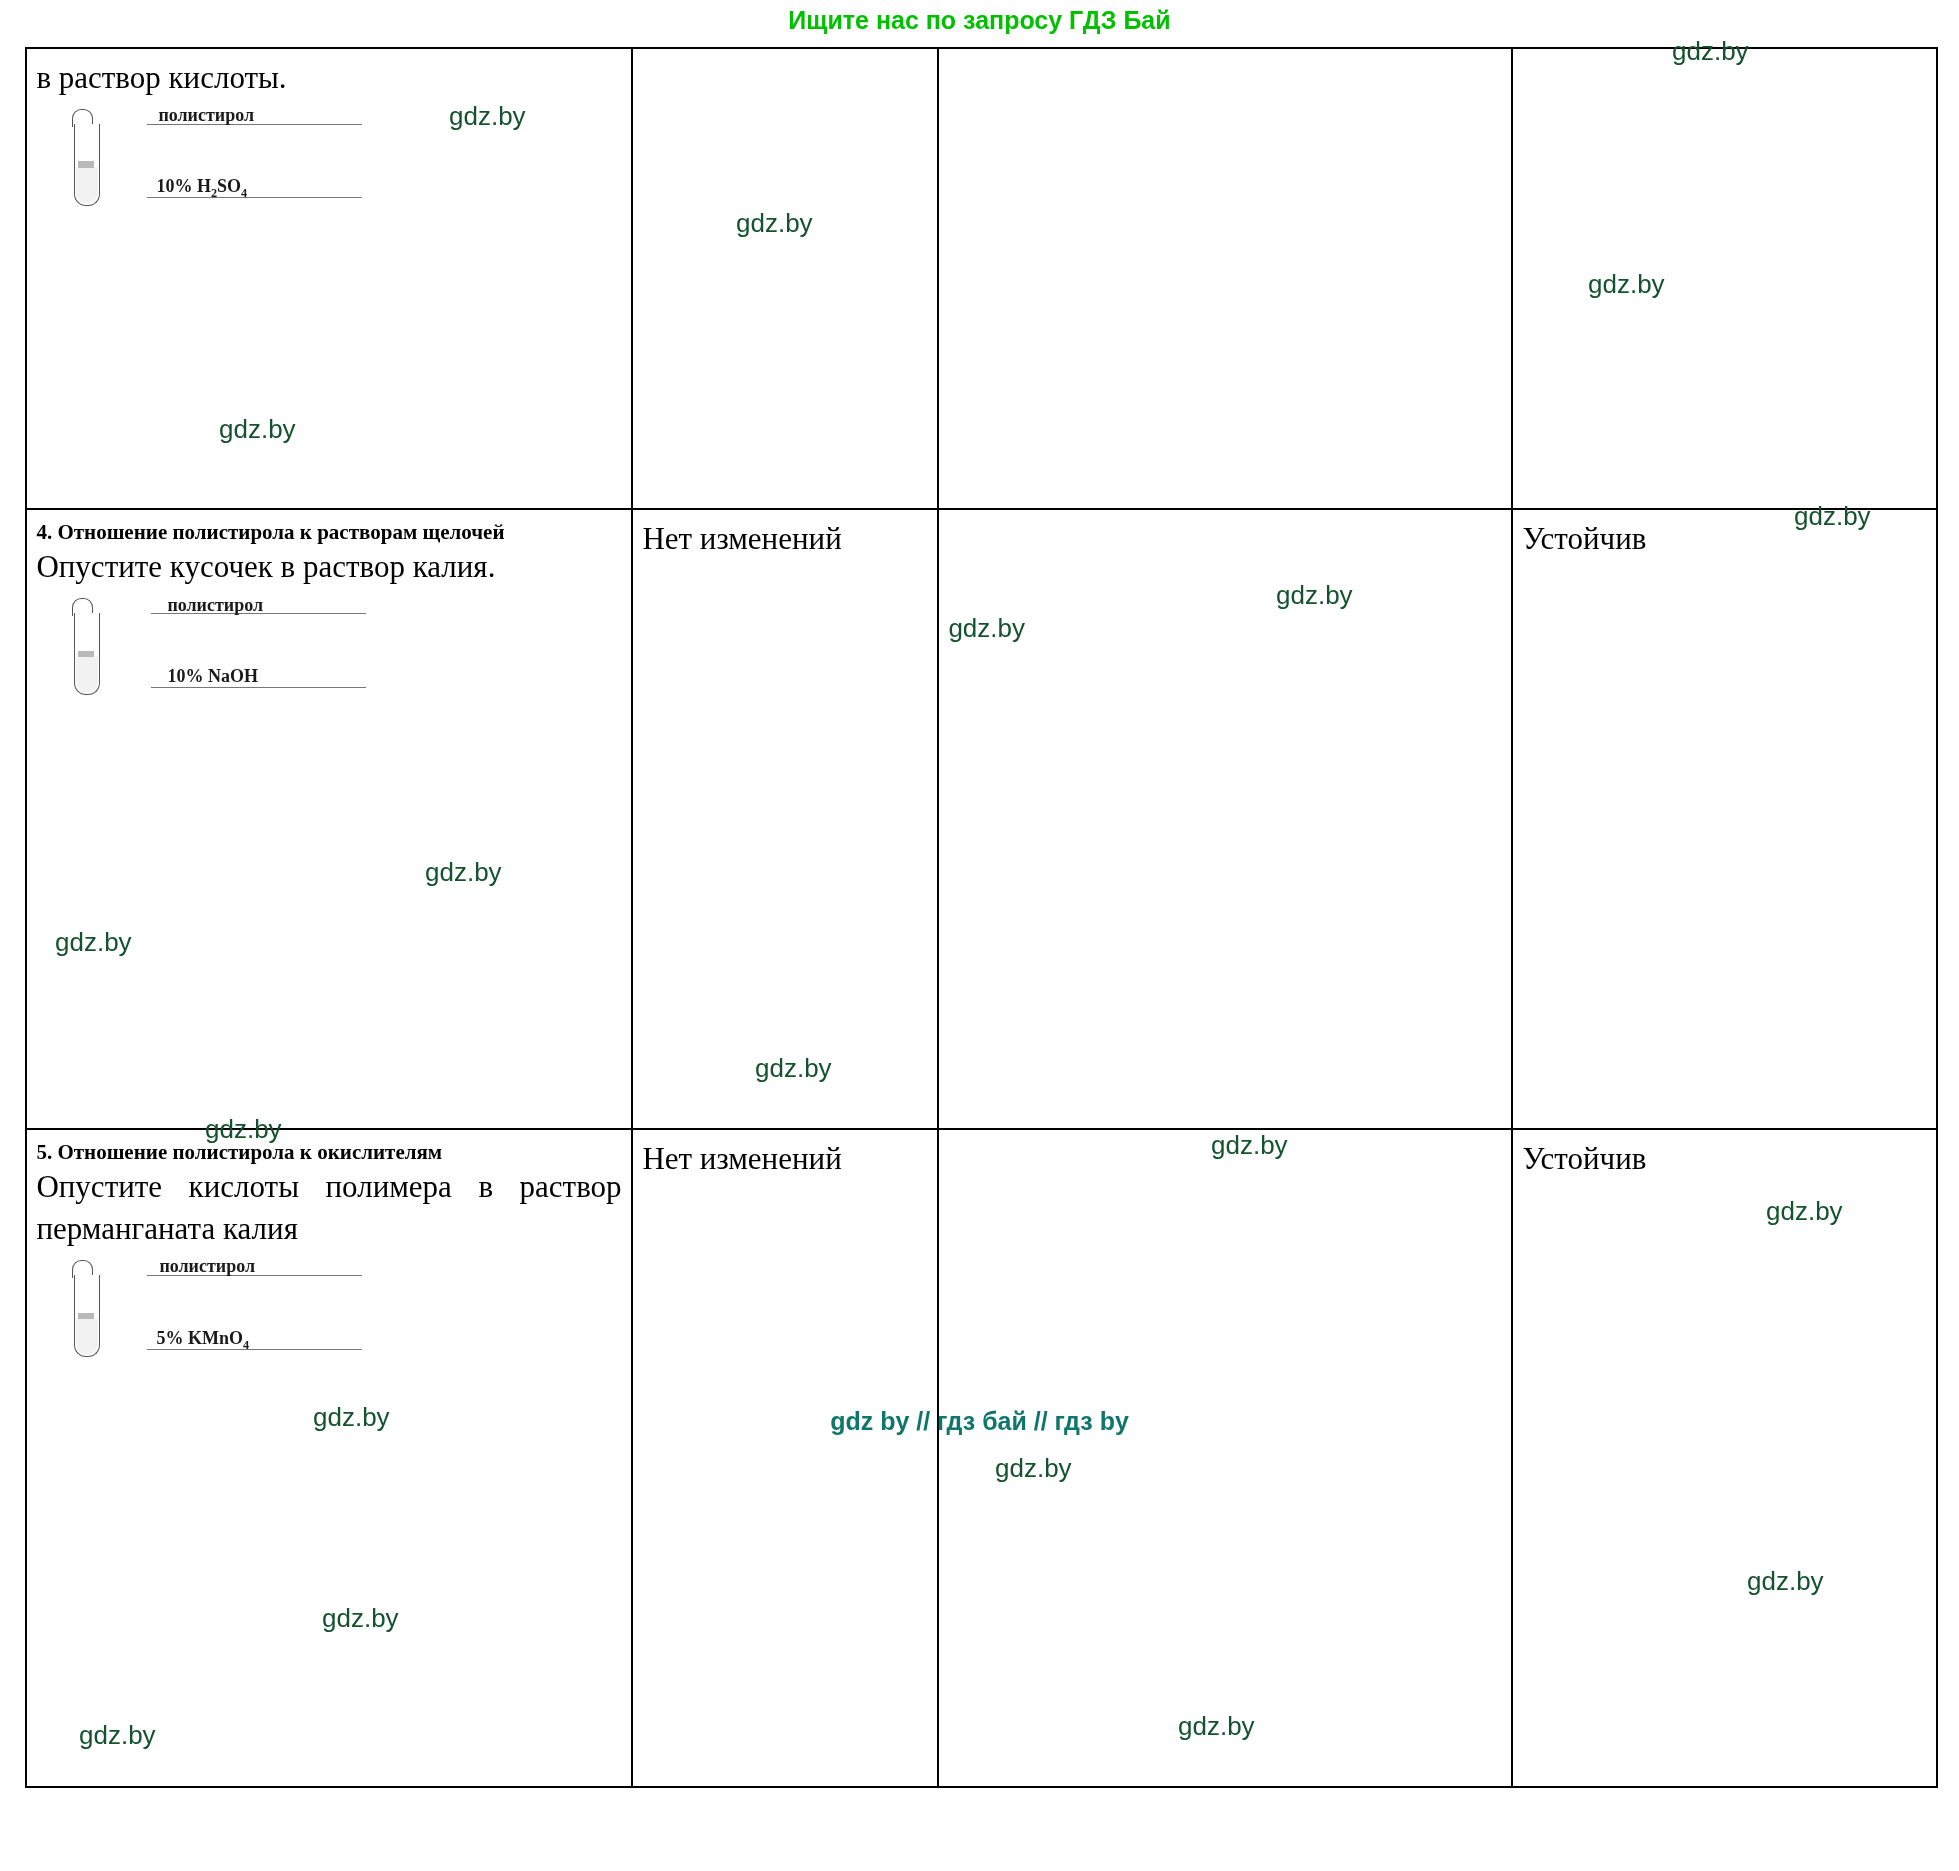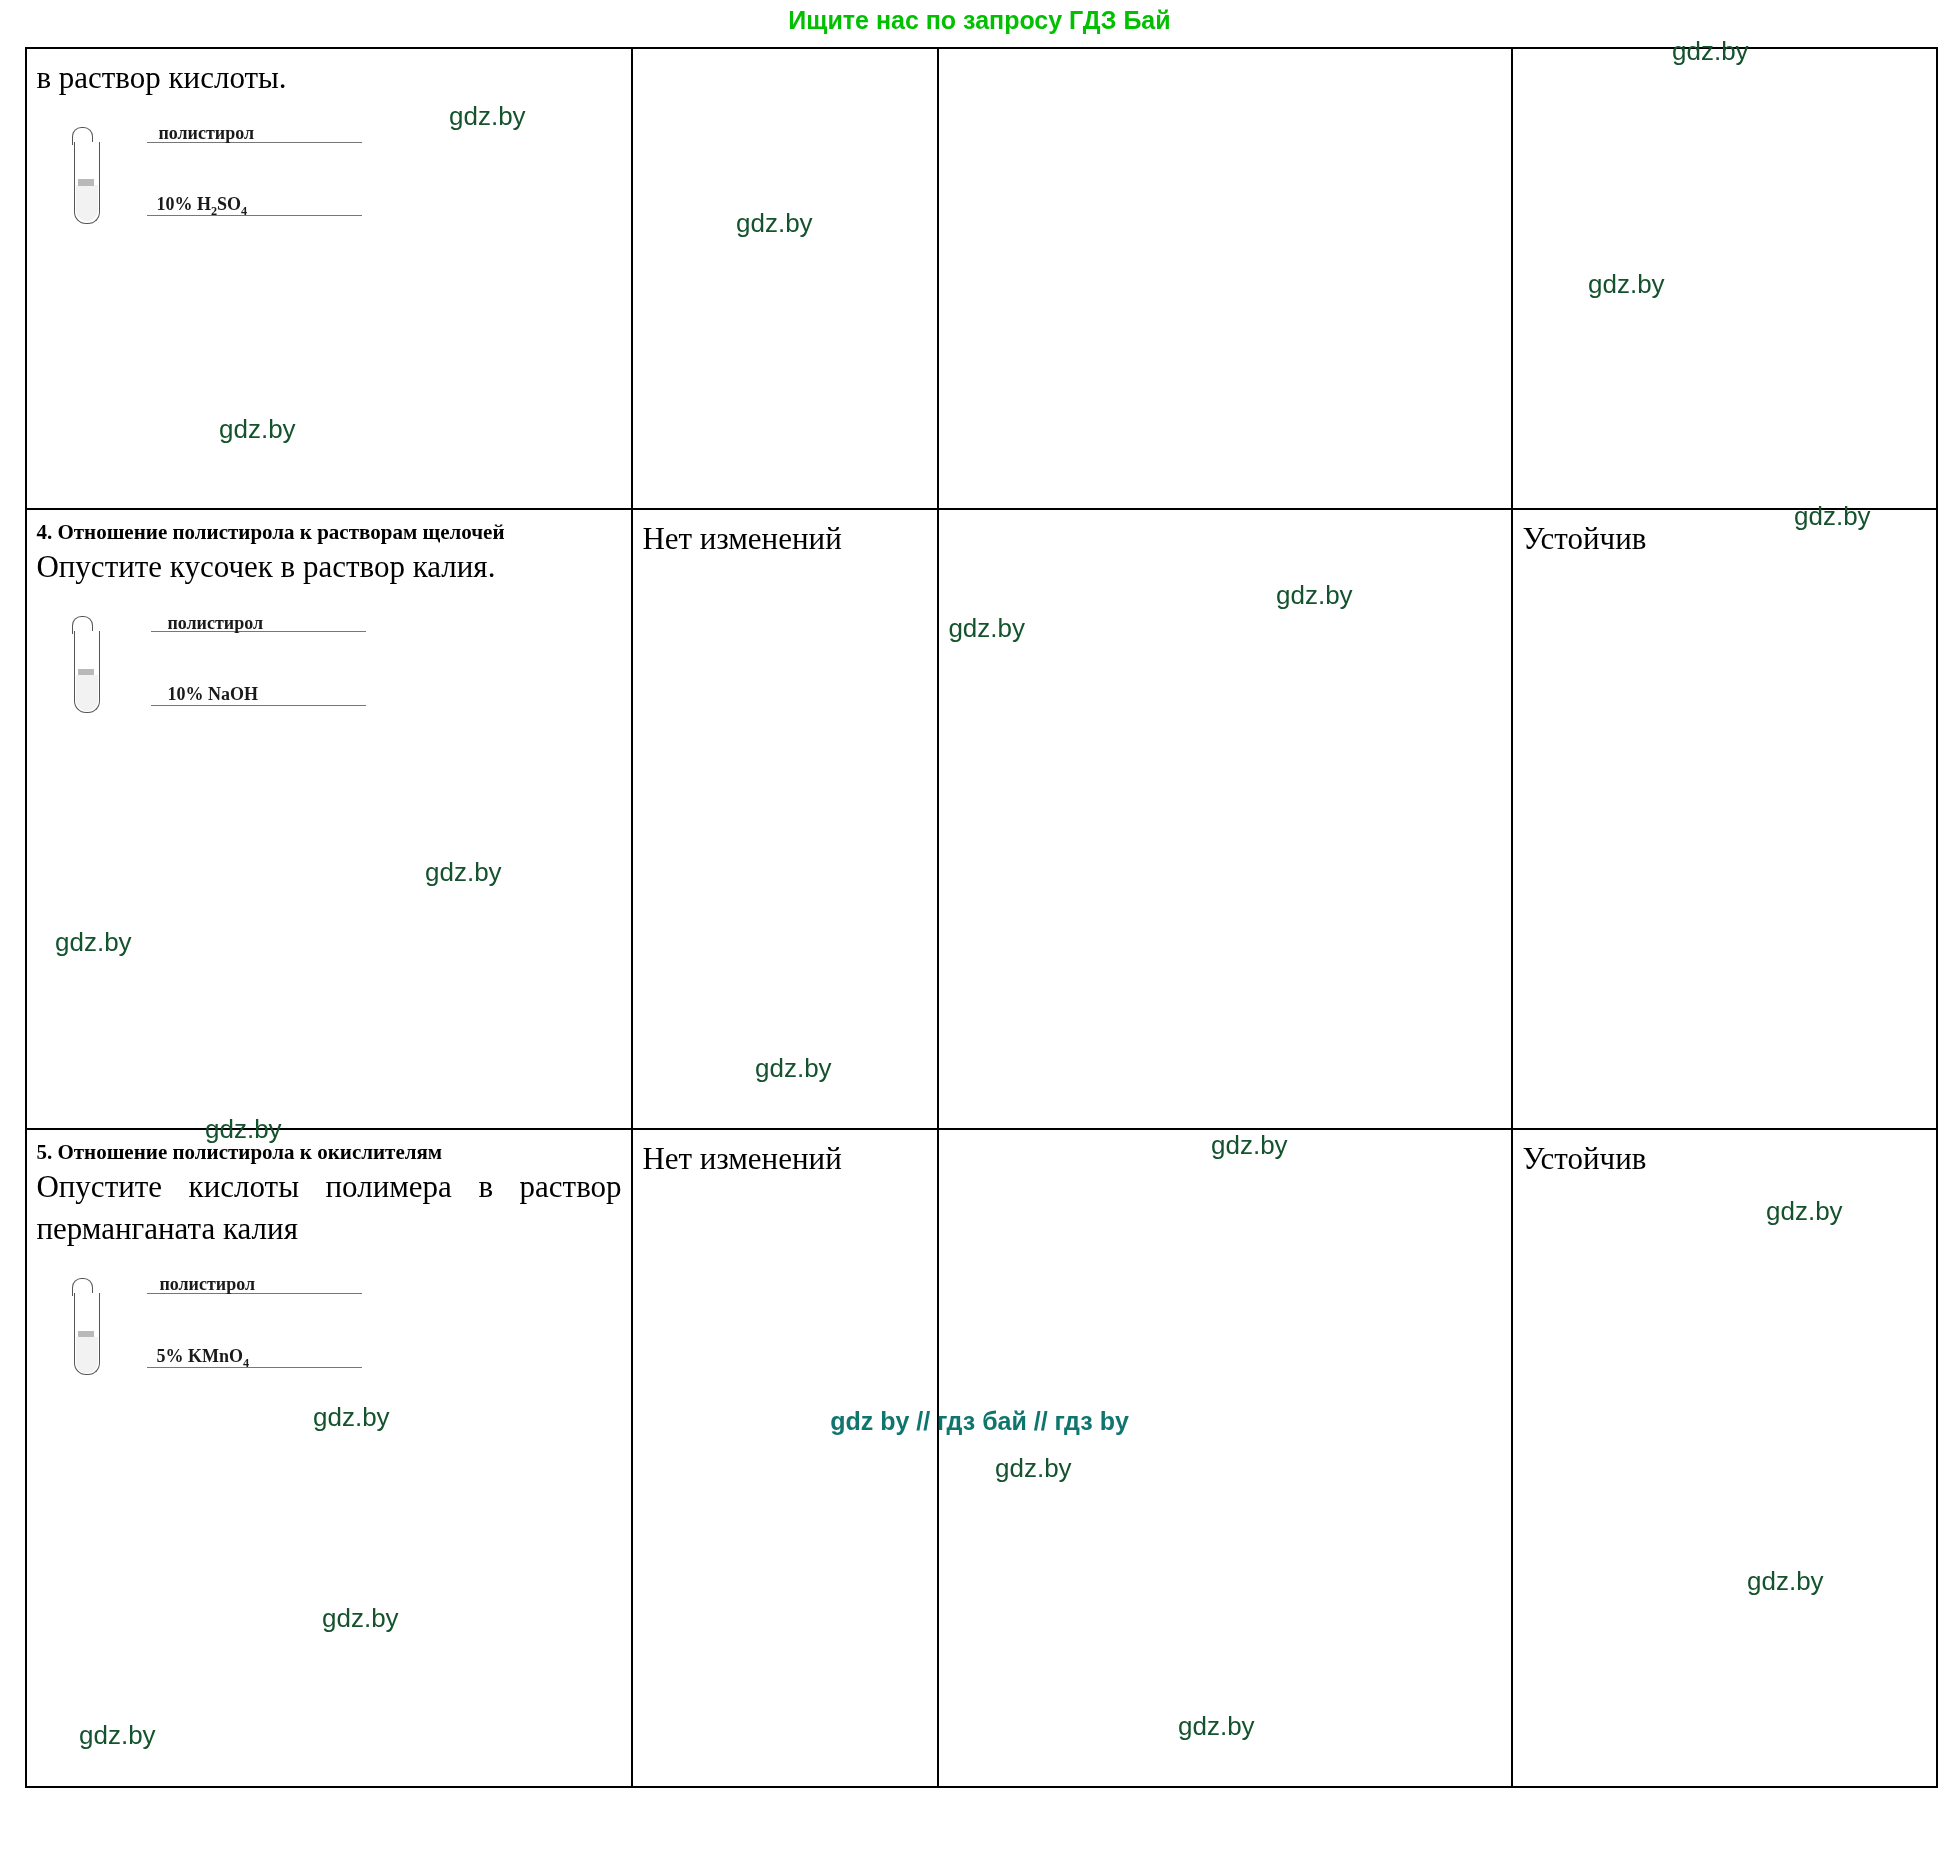--- a/index.html
+++ b/index.html
@@ -95,21 +95,21 @@
     font-family: "Liberation Sans", sans-serif;
     font-size: 26px;
     color: #14532d;
     white-space: nowrap;
   }
   
   .diagram {
     position: relative;
     width: 356px;
     height: 112px;
-    margin-top: 23px;
+    margin-top: 5px;
     margin-left: 17px;
   }
   .tube-body {
     position: absolute;
     left: 20.6px;
     top: 20.6px;
     width: 24px;
     height: 81px;
     border: 1.9px solid #555;
     border-top: none;

